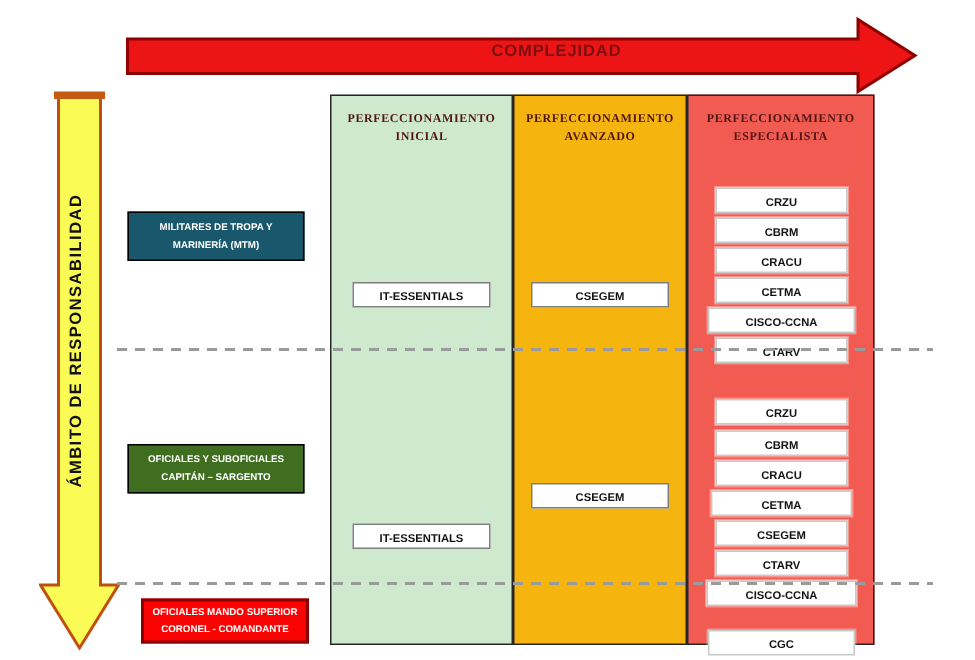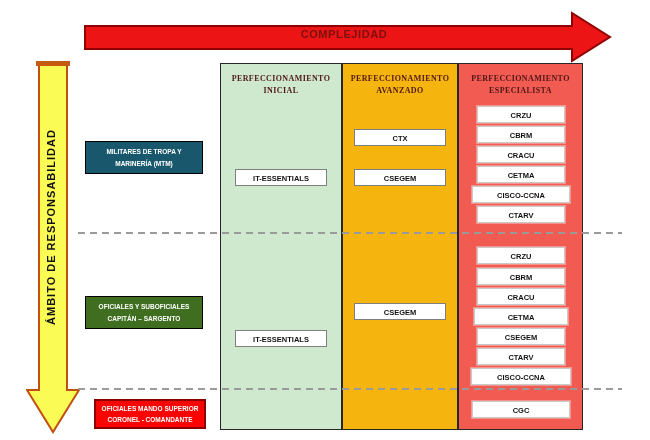--- a/index.html
+++ b/index.html
@@ -5,21 +5,21 @@
   html,body{margin:0;padding:0;background:#fff;}
   .canvas{
     position:relative;width:650px;height:440px;background:#ffffff;
     font-family:"Liberation Sans",sans-serif;overflow:hidden;
   }
   .abs{position:absolute;}
   
   .h-arrow{left:84px;top:11px;width:528px;height:52px;}
   .h-arrow-label{
     left:84px;top:28px;width:520px;text-align:center;
-    font-size:11px;font-weight:bold;letter-spacing:.6px;color:#7c1010;z-index:4;
+    font-size:11px;font-weight:bold;letter-spacing:.6px;color:#7c1010;z-index:4;padding-left:27px;
   }
   
   .v-arrow{left:26px;top:60px;width:54px;height:374px;}
   .v-arrow-label{
     left:-117px;top:219px;width:340px;height:16px;text-align:center;
     transform:rotate(-90deg);transform-origin:center;
     font-size:11px;font-weight:bold;letter-spacing:1px;color:#111;z-index:4;white-space:nowrap;
   }
   
   .col{top:63px;height:367px;border:1.5px solid #262626;box-sizing:border-box;z-index:1;}
@@ -43,21 +43,21 @@
     box-sizing:border-box;color:#fff;text-align:center;white-space:pre-line;
     font-size:6.5px;font-weight:bold;line-height:1.7;z-index:3;
     display:flex;align-items:center;justify-content:center;
   }
   .label-mtm{left:85px;top:141px;width:118px;height:33px;background:#19586c;border:1.5px solid #000;}
   .label-ofi{left:85px;top:296px;width:118px;height:33px;background:#3f6e20;border:1.5px solid #000;}
   .label-mando{left:94px;top:399px;width:112px;height:30px;background:#fc0303;border:2px solid #8b0000;}
   
   .course{
     height:17px;line-height:17px;background:#fff;text-align:center;
-    font-size:7.5px;font-weight:bold;color:#111;z-index:2;box-sizing:border-box;
+    font-size:7.5px;font-weight:bold;color:#111;z-index:2;box-sizing:border-box;margin-top:19px;
   }
   .bc12{border:1px solid #7f7f7f;}
   .bc3{border:1px solid #c9c9c9;box-shadow:0 0 0 1px rgba(255,255,255,.35);}
 </style>
 </head>
 <body>
 
 <div class="canvas">
 
   <svg class="abs h-arrow" viewBox="0 0 528 52">
@@ -88,21 +88,20 @@
   <div class="abs dash dash2"></div>
 
   <div class="abs row-label label-mtm">MILITARES DE TROPA Y
 MARINERÍA (MTM)</div>
   <div class="abs row-label label-ofi">OFICIALES Y SUBOFICIALES
 CAPITÁN – SARGENTO</div>
   <div class="abs row-label label-mando">OFICIALES MANDO SUPERIOR
 CORONEL - COMANDANTE</div>
 
   <div class="abs course bc12" style="left:235px;top:169px;width:92px;">IT-ESSENTIALS</div>
-  <div class="abs course bc12" style="left:354px;top:129px;width:92px;">CTX</div>
   <div class="abs course bc12" style="left:354px;top:169px;width:92px;">CSEGEM</div>
   <div class="abs course bc3" style="left:477px;top:106px;width:88px;">CRZU</div>
   <div class="abs course bc3" style="left:477px;top:126px;width:88px;">CBRM</div>
   <div class="abs course bc3" style="left:477px;top:146px;width:88px;">CRACU</div>
   <div class="abs course bc3" style="left:477px;top:166px;width:88px;">CETMA</div>
   <div class="abs course bc3" style="left:472px;top:186px;width:98px;">CISCO-CCNA</div>
   <div class="abs course bc3" style="left:477px;top:206px;width:88px;">CTARV</div>
 
   <div class="abs course bc12" style="left:235px;top:330px;width:92px;">IT-ESSENTIALS</div>
   <div class="abs course bc12" style="left:354px;top:303px;width:92px;">CSEGEM</div>

